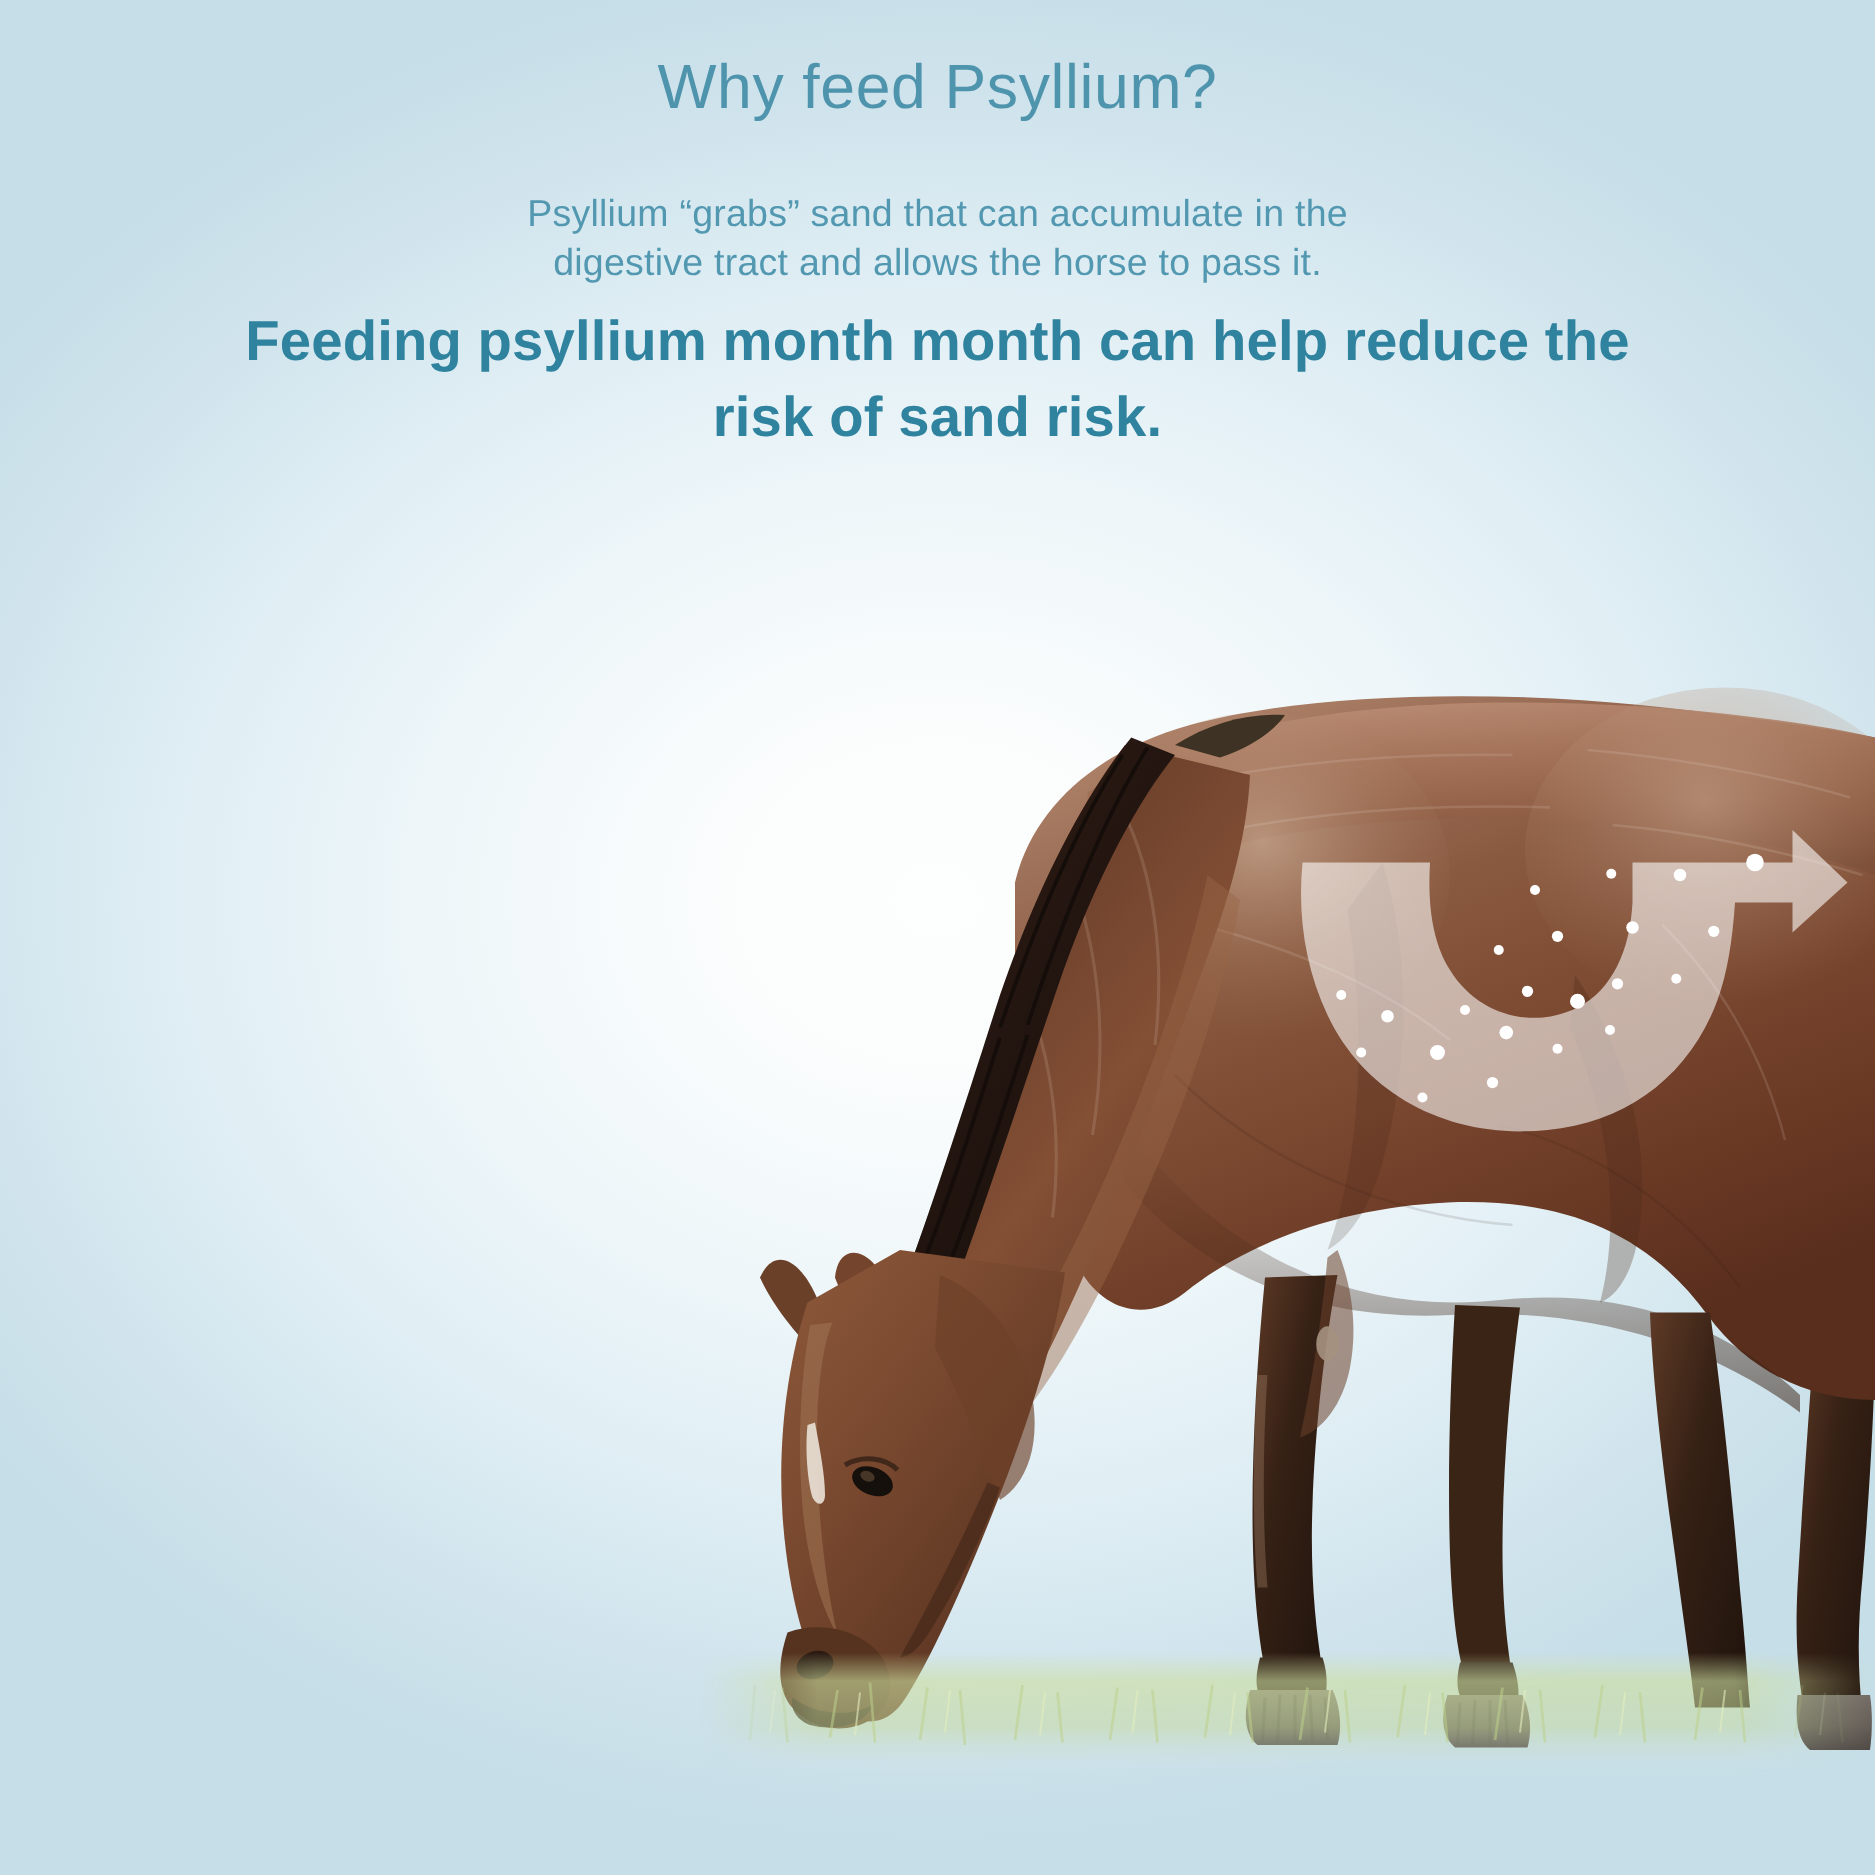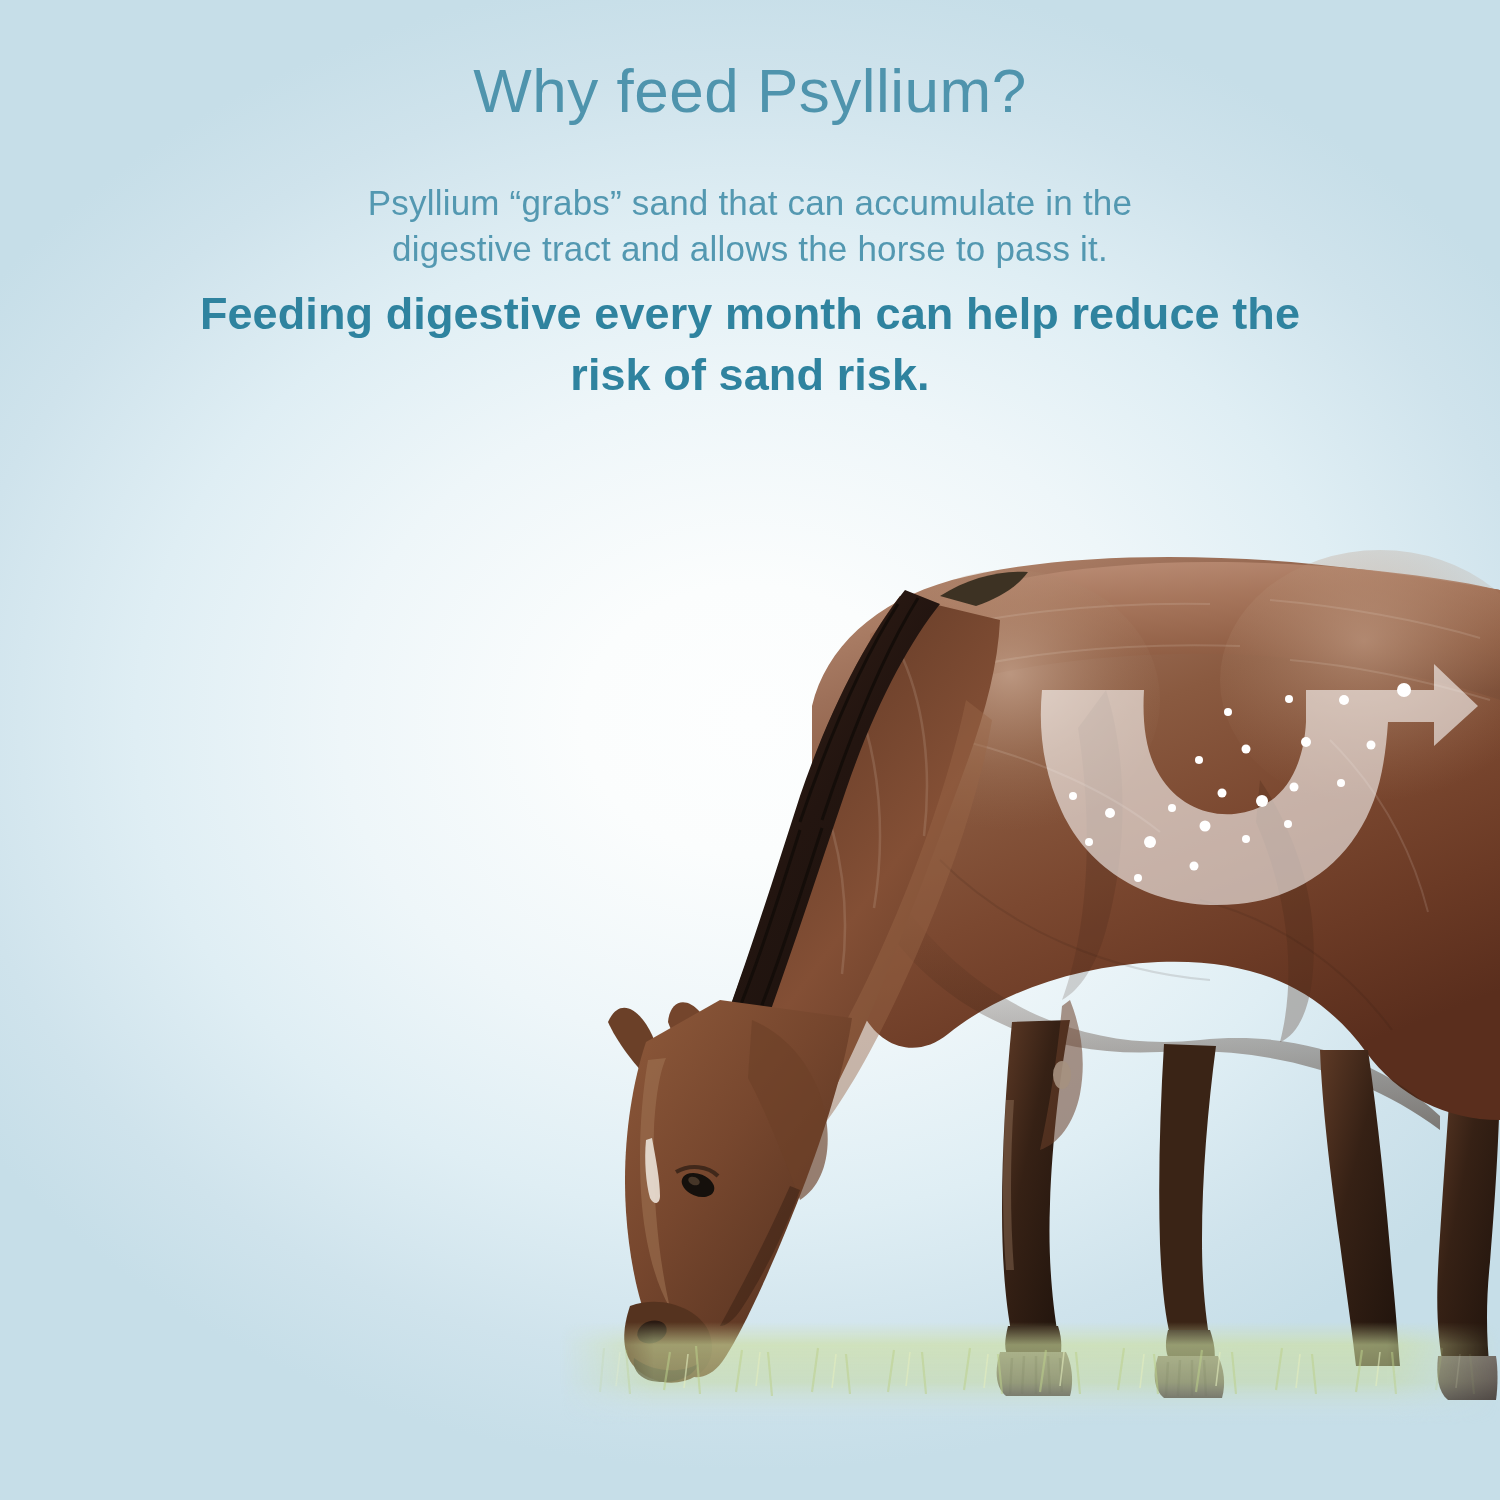--- a/index.html
+++ b/index.html
@@ -12,29 +12,29 @@
     position:relative;width:1500px;height:1500px;overflow:hidden;
     background:
       radial-gradient(ellipse 62% 50% at 50% 48%, #fdfefe 0%, #fbfdfd 18%, #eef6f9 44%, #dfeef4 66%, #cfe3ec 86%, #c6dee8 100%);
   }
   
   #textblock{
     position:absolute;left:0;top:0;width:1500px;
     text-align:center;z-index:40;
   }
   #headline{
-    margin:0;padding-top:60px;
-    font-size:62px;line-height:1.0;
+    margin:0;padding-top:44px;
+    font-size:50px;line-height:1.0;
     font-weight:300;letter-spacing:0.5px;
     color:#4f94ad;
     white-space:nowrap;
   }
   #para{
     margin:0;padding-top:58px;
-    font-size:35px;line-height:1.30;
+    font-size:30px;line-height:1.30;
     font-weight:300;letter-spacing:0.2px;
     color:#5398b1;
   }
   #para .ln{display:block;}
   #emph{
     margin:0;padding-top:12px;
     font-size:45px;line-height:1.36;
     font-weight:700;letter-spacing:0.1px;
     color:#2f839f;
   }
@@ -477,18 +477,18 @@
 
   <div id="textblock">
     <h1 id="headline">Why feed Psyllium?</h1>
 
     <p id="para">
       <span class="ln">Psyllium “grabs” sand that can accumulate in the</span>
       <span class="ln">digestive tract and allows the horse to pass it.</span>
     </p>
 
     <p id="emph">
-      <span class="ln">Feeding digestive every month can help reduce the</span>
+      <span class="ln">Feeding psyllium month month can help reduce the</span>
       <span class="ln">risk of sand risk.</span>
     </p>
   </div>
 
 </div>
 
 </body></html>

